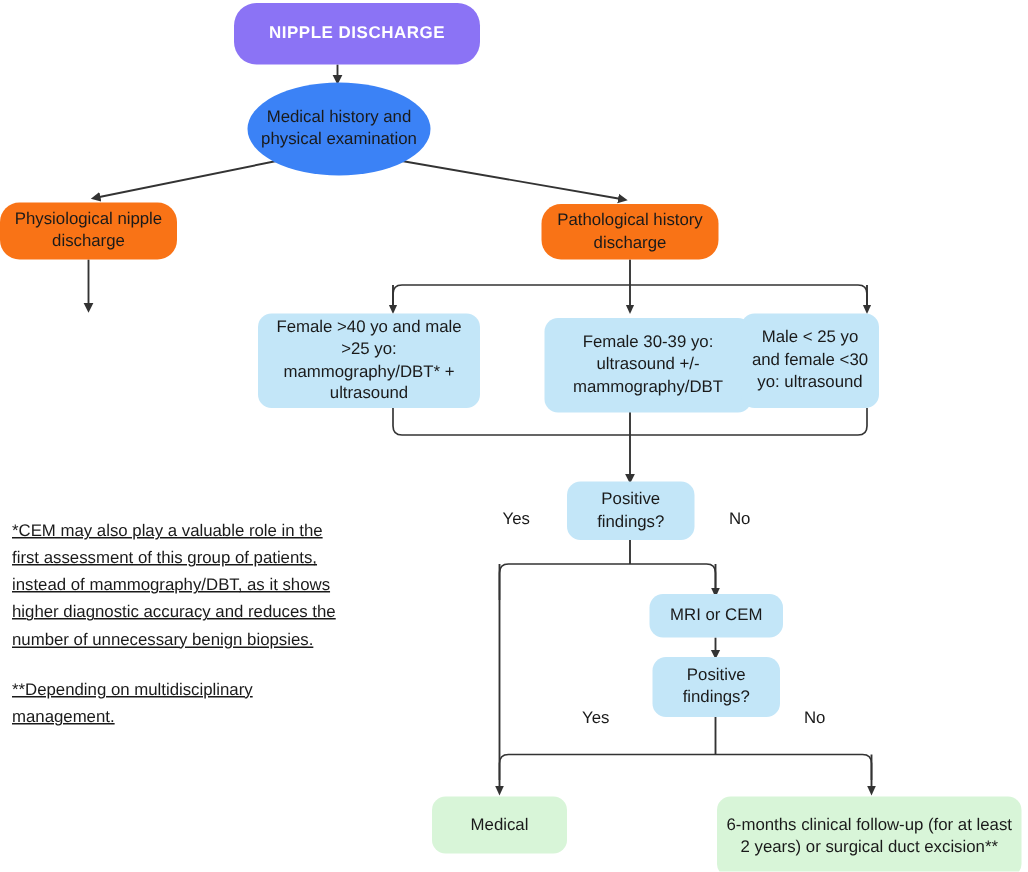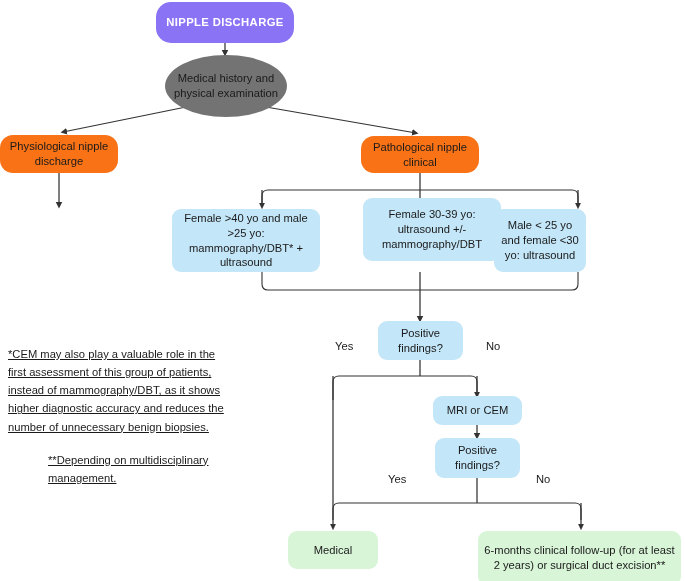--- a/index.html
+++ b/index.html
@@ -41,21 +41,21 @@
   }
   .node-title {
     background: #8b73f5;
     color: #ffffff;
     font-weight: bold;
     font-size: 11.3px;
     letter-spacing: 0.35px;
     border-radius: 15px;
   }
   .node-ellipse {
-    background: #737373;
+    background: #3b82f6;
     border-radius: 50%;
     font-size: 11.2px;
   }
   .node-lavender {
     background: #f97316;
     border-radius: 13px;
   }
   .node-blue {
     background: #c3e6f8;
     border-radius: 9px;
@@ -73,21 +73,21 @@
   .footnotes {
     position: absolute;
     left: 8px;
     top: 345px;
     width: 226px;
     font-size: 11.2px;
     line-height: 1.62;
     color: #1a1a1a;
   }
   .footnotes p { margin: 0; text-decoration: underline; }
-  .footnotes p.gap { margin-top: 15px; margin-left: 40px; }
+  .footnotes p.gap { margin-top: 15px; }
 </style>
 </head>
 <body>
 
 <div id="flow-root">
 
   <svg class="connectors" viewBox="0 0 685 581" xmlns="http://www.w3.org/2000/svg">
     <defs>
       <marker id="arrow" markerWidth="7" markerHeight="7" refX="3.2" refY="3" orient="auto">
         <path d="M0,0.4 L5.2,3 L0,5.6 z" fill="#333333"></path>
@@ -122,42 +122,42 @@
       <path d="M477,425 L477,437" marker-end="url(#arrow)"></path>
 
       <path d="M477,478 L477,503"></path>
       <path d="M333,520 L333,509 Q333,503 339,503 L575,503 Q581,503 581,509 L581,520" stroke-width="1.1"></path>
       <path d="M581,503 L581,528" marker-end="url(#arrowThin)"></path>
 
       <path d="M333,376 L333,528" marker-end="url(#arrowThin)"></path>
     </g>
   </svg>
 
-  <div class="node node-title" style="left:156px; top:2px; width:138px; height:41px;">
+  <div class="node node-title" style="left:156px; top:2px; width:164px; height:41px;">
     <span>NIPPLE DISCHARGE</span>
   </div>
 
   <div class="node node-ellipse" style="left:165px; top:55px; width:122px; height:62px;">
     <span>Medical history and physical examination</span>
   </div>
 
   <div class="node node-lavender" style="left:0px; top:135px; width:118px; height:38px;">
     <span>Physiological nipple discharge</span>
   </div>
 
   <div class="node node-lavender" style="left:361px; top:136px; width:118px; height:37px;">
-    <span>Pathological nipple clinical</span>
+    <span>Pathological history discharge</span>
   </div>
 
 
   <div class="node node-blue" style="left:172px; top:209px; width:148px; height:63px;">
     <span>Female &gt;40 yo and male &gt;25 yo: mammography/DBT* + ultrasound</span>
   </div>
 
-  <div class="node node-blue" style="left:363px; top:198px; width:138px; height:63px;">
+  <div class="node node-blue" style="left:363px; top:212px; width:138px; height:63px;">
     <span>Female 30-39 yo: ultrasound +/- mammography/DBT</span>
   </div>
 
   <div class="node node-blue" style="left:494px; top:209px; width:92px; height:63px;">
     <span>Male &lt; 25 yo and female &lt;30 yo: ultrasound</span>
   </div>
 
   <div class="node node-blue" style="left:378px; top:321px; width:85px; height:39px;">
     <span>Positive findings?</span>
   </div>

